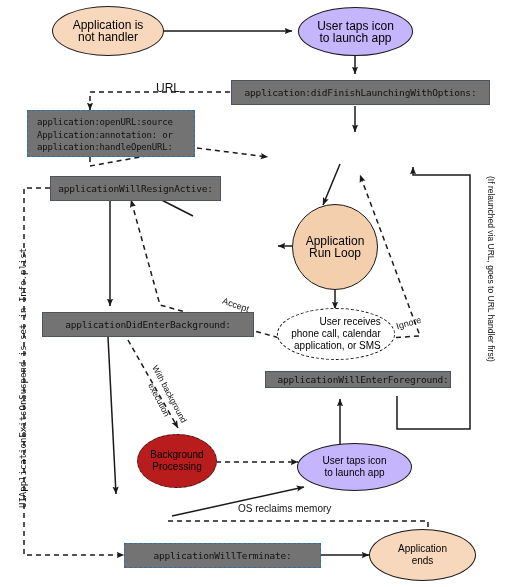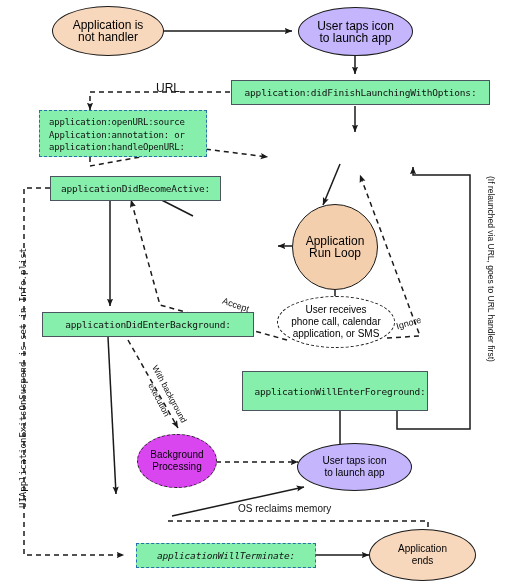--- a/index.html
+++ b/index.html
@@ -3,29 +3,29 @@
 <meta charset="utf-8">
 <style>
   html,body{margin:0;padding:0;background:#ffffff;}
   body{width:510px;height:587px;font-family:"Liberation Sans",sans-serif;}
   #stage{position:relative;width:510px;height:587px;overflow:hidden;background:#fff;}
   svg#wires{position:absolute;left:0;top:0;width:510px;height:587px;}
   .node{position:absolute;box-sizing:border-box;display:flex;align-items:center;justify-content:center;text-align:center;}
   .oval{border:1.4px solid #1a1a1a;border-radius:50%;}
   .oval.peach{background:#f8d8bd;}
   .oval.white{background:#c4b5fd;}
-  .oval.dashedpeach{background:#d946ef;border:1.6px dashed #1a1a1a;}
+  .oval.dashedpeach{background:#b91c1c;border:1.6px dashed #1a1a1a;}
   .oval.dashedwhite{background:#ffffff;border:1.6px dashed #1a1a1a;}
   .circ{border:1.6px solid #1a1a1a;border-radius:50%;}
   .circ.peach{background:#f4cfae;}
   .circ.white{background:#ffffff;}
-  .apibox{background:#86efac;border:1.4px solid #4a5560;color:#111;
+  .apibox{background:#737373;border:1.4px solid #4a5560;color:#111;
           font-family:"DejaVu Sans Mono","Liberation Mono",monospace;
           letter-spacing:-0.2px;}
-  .apibox.dashed{border:1.8px dashed #2a6fa8;margin-left:12px;}
+  .apibox.dashed{border:1.8px dashed #2a6fa8;}
   .apibox.multiline{display:block;padding:5px 8px 4px 9px;line-height:12.5px;text-align:left;}
   .lbl{position:absolute;color:#111;white-space:nowrap;}
   .vlabel{position:absolute;color:#111;white-space:nowrap;transform-origin:0 0;}
   .t11{font-size:12px;}
   .t10{font-size:10px;}
   .t9{font-size:9px;}
   .t85{font-size:8.5px;}
   .mono9{font-family:"DejaVu Sans Mono","Liberation Mono",monospace;font-size:9px;}
   .mono95{font-family:"DejaVu Sans Mono","Liberation Mono",monospace;font-size:9.5px;}
   .lh{line-height:12px;}
@@ -114,63 +114,63 @@
   </div>
 
   <div class="node apibox dashed multiline mono9" style="left:27px;top:110px;width:168px;height:47px;">
     <div>application:openURL:source</div>
     <div>Application:annotation: or</div>
     <div>application:handleOpenURL:</div>
   </div>
 
 
   <div class="node apibox mono95" style="left:50px;top:176px;width:171px;height:25px;">
-    <span>applicationDidBecomeActive:</span>
+    <span>applicationWillResignActive:</span>
   </div>
 
 
   <div class="node circ peach t11 lh" style="left:292px;top:204px;width:86px;height:86px;">
     <div>
       <div>Application</div>
       <div>Run Loop</div>
     </div>
   </div>
 
   <div class="node apibox mono95" style="left:42px;top:312px;width:212px;height:25px;">
     <span>applicationDidEnterBackground:</span>
   </div>
 
-  <div class="node oval dashedwhite t10 lh" style="left:277px;top:296px;width:118px;height:52px;">
+  <div class="node oval dashedwhite t10 lh" style="left:277px;top:308px;width:118px;height:52px;text-align:right;">
     <div>
       <div>User receives</div>
       <div>phone call, calendar</div>
       <div>application, or SMS</div>
     </div>
   </div>
 
-  <div class="node apibox mono95" style="left:242px;top:371px;width:186px;height:40px;padding-left:10px;">
+  <div class="node apibox mono95" style="left:265px;top:371px;width:186px;height:17px;padding-left:10px;">
     <span>applicationWillEnterForeground:</span>
   </div>
 
   <div class="node oval dashedpeach t10 lh" style="left:137px;top:434px;width:80px;height:54px;">
     <div>
       <div>Background</div>
       <div>Processing</div>
     </div>
   </div>
 
   <div class="node oval white t10 lh" style="left:297px;top:443px;width:115px;height:48px;">
     <div>
       <div>User taps icon</div>
       <div>to launch app</div>
     </div>
   </div>
 
 
-  <div class="node apibox dashed mono95" style="left:124px;top:543px;width:180px;height:25px;font-style:italic;">
+  <div class="node apibox dashed mono95" style="left:124px;top:543px;width:197px;height:25px;">
     <span>applicationWillTerminate:</span>
   </div>
 
   <div class="node oval peach t10 lh" style="left:369px;top:529px;width:107px;height:52px;">
     <div>
       <div>Application</div>
       <div>ends</div>
     </div>
   </div>
 

